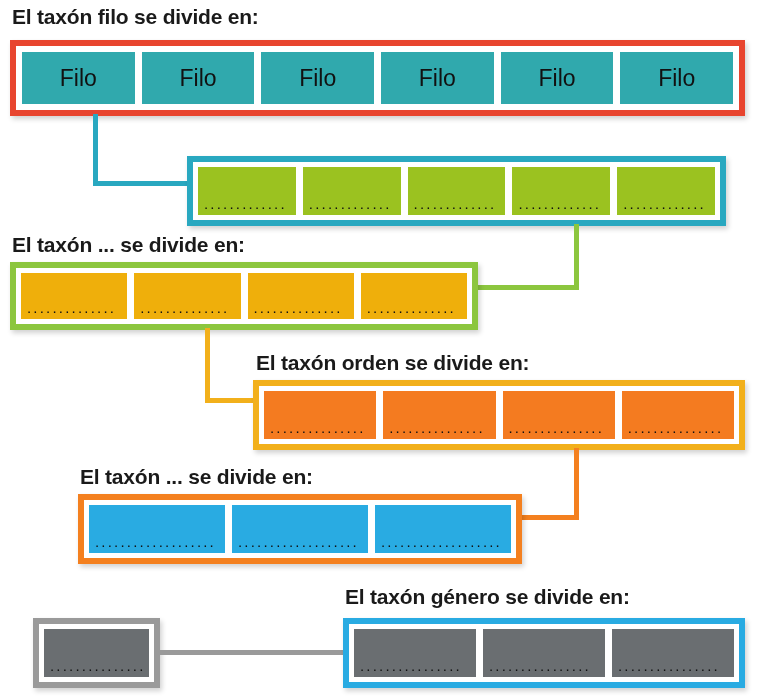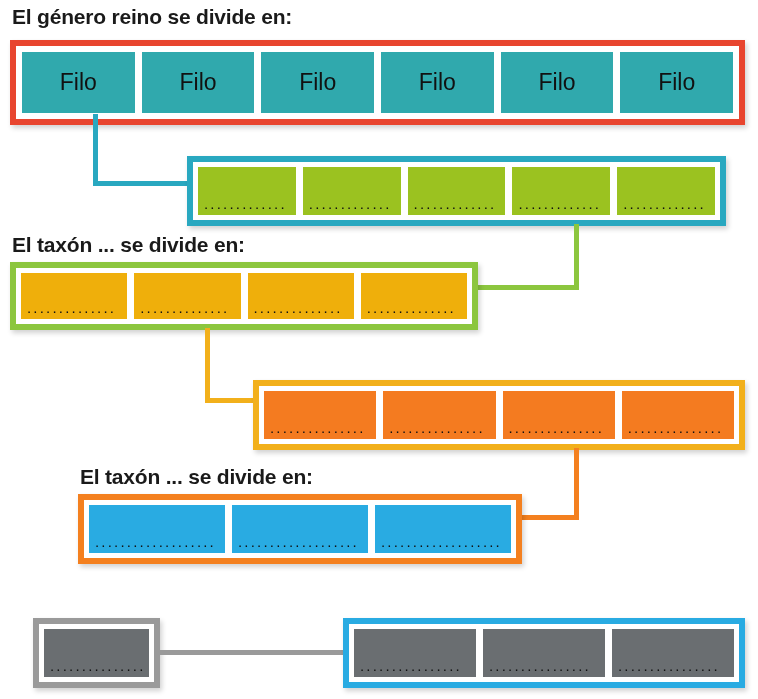--- a/index.html
+++ b/index.html
@@ -83,23 +83,23 @@
   .c-green{background:#8CC63E;}
   .c-gold{background:#F2B01B;}
   .c-orange{background:#F4801F;}
   .c-gray{background:#9A9A9A;}
 </style>
 </head>
 <body>
 
 <div id="stage">
 
-  <div class="heading" style="left:12px;top:6px;">El género reino se divide en:</div>
-
-  <div class="group frame-red" style="left:10px;top:40px;width:735px;height:85px;padding:6px;">
+  <div class="heading" style="left:12px;top:6px;">El taxón filo se divide en:</div>
+
+  <div class="group frame-red" style="left:10px;top:40px;width:735px;height:76px;padding:6px;">
     <div class="cell cell-teal">
       <span>Filo</span>
     </div>
     <div class="cell cell-teal">
       <span>Filo</span>
     </div>
     <div class="cell cell-teal">
       <span>Filo</span>
     </div>
     <div class="cell cell-teal">
@@ -151,20 +151,21 @@
       <span class="blank">..............</span>
     </div>
     <div class="cell cell-gold">
       <span class="blank">..............</span>
     </div>
   </div>
 
   <div class="conn v c-gold" style="left:205px;top:328px;height:75px;"></div>
   <div class="conn h c-gold" style="left:205px;top:398px;width:54px;"></div>
 
+  <div class="heading" style="left:256px;top:352px;">El taxón orden se divide en:</div>
 
   <div class="group frame-gold" style="left:253px;top:380px;width:492px;height:70px;padding:5px;">
     <div class="cell cell-orange">
       <span class="blank">...............</span>
     </div>
     <div class="cell cell-orange">
       <span class="blank">...............</span>
     </div>
     <div class="cell cell-orange">
       <span class="blank">...............</span>
@@ -193,20 +194,21 @@
 
 
   <div class="group frame-gray" style="left:33px;top:618px;width:127px;height:70px;padding:5px;">
     <div class="cell cell-gray">
       <span class="blank">................</span>
     </div>
   </div>
 
   <div class="conn h c-gray" style="left:158px;top:650px;width:188px;"></div>
 
+  <div class="heading" style="left:345px;top:586px;">El taxón género se divide en:</div>
 
   <div class="group frame-blue" style="left:343px;top:618px;width:402px;height:70px;padding:5px;">
     <div class="cell cell-gray">
       <span class="blank">................</span>
     </div>
     <div class="cell cell-gray">
       <span class="blank">................</span>
     </div>
     <div class="cell cell-gray">
       <span class="blank">................</span>

